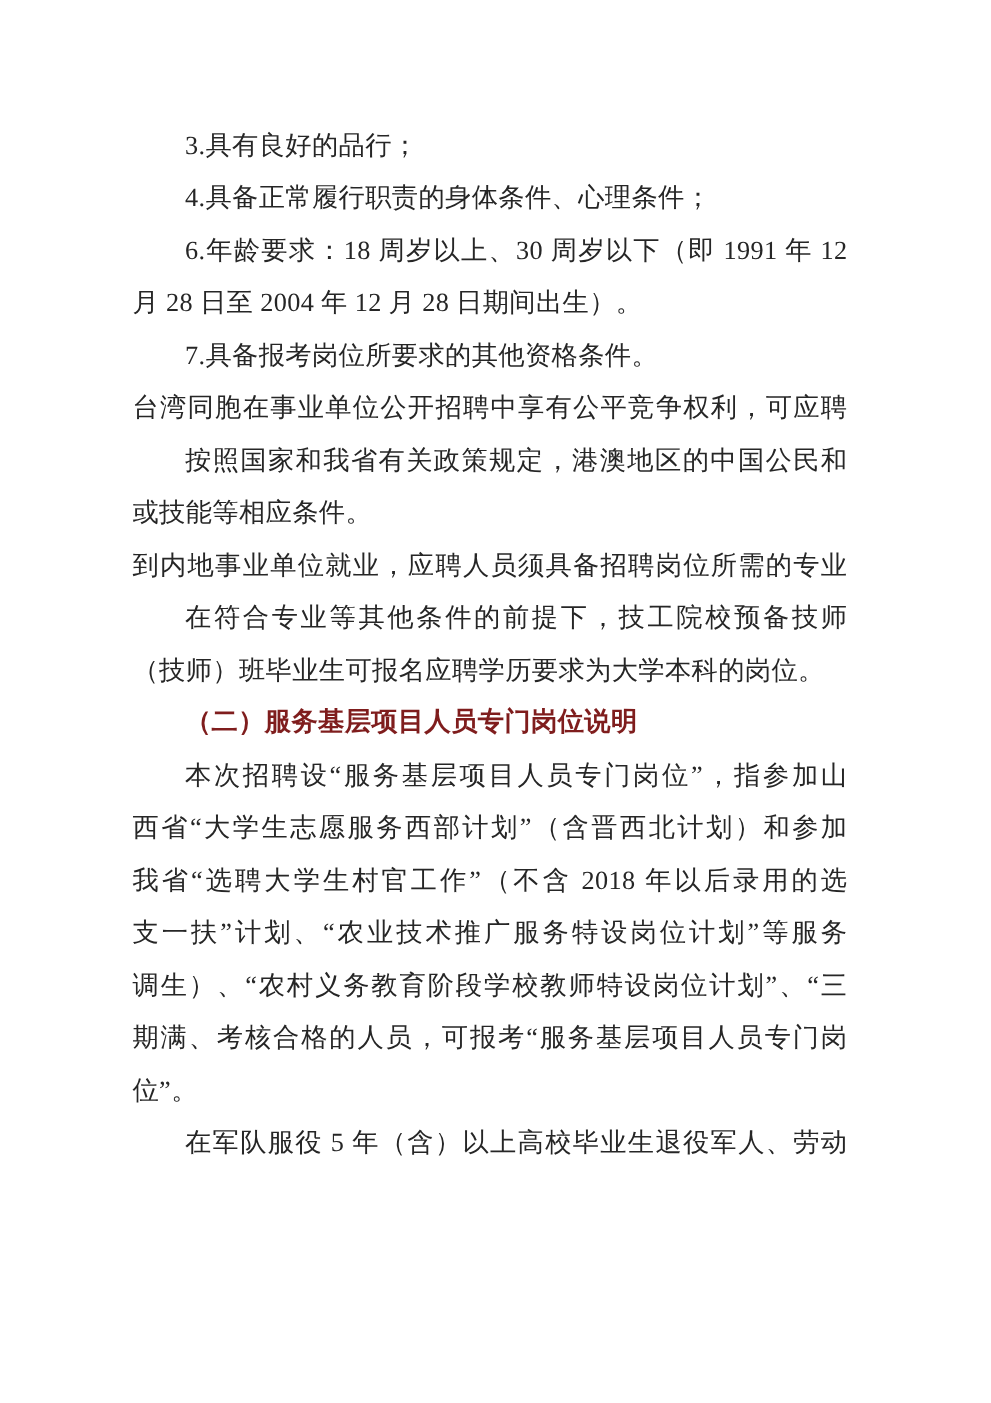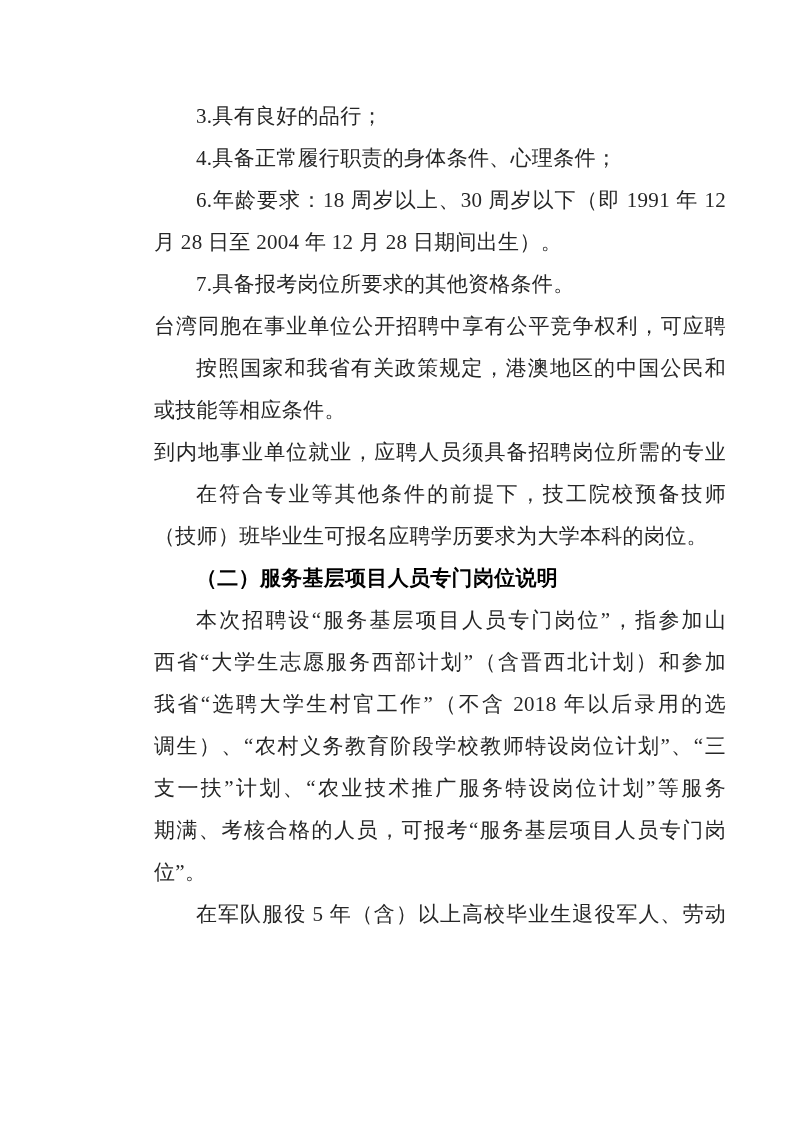--- a/index.html
+++ b/index.html
@@ -12,21 +12,20 @@
     width: 793px;
     height: 1122px;
     background: #ffffff;
     overflow: hidden;
   }
   .content {
     position: absolute;
     left: 106px;
     top: 95px;
     width: 572px;
-    margin-left: 48px;
   }
   .ln {
     font-family: "Liberation Serif", "DejaVu Serif", serif;
     font-size: 21px;
     line-height: 42px;
     height: 42px;
     color: #262626;
     text-align: left;
     letter-spacing: 0.3px;
   }
@@ -34,21 +33,21 @@
     text-indent: 2em;
   }
   .fill {
     text-align: justify;
     text-align-last: justify;
     font-family: Liberation Serif, serif;
   }
   .head {
     font-weight: 700;
     font-family: "Liberation Sans", "DejaVu Sans", sans-serif;
-    color: #000000;
+    color: #7f1d1d;
   }
 </style>
 </head>
 <body>
 
 <div class="page">
   <div class="content">
     <div class="ln ind">3.具有良好的品行；</div>
     <div class="ln ind">4.具备正常履行职责的身体条件、心理条件；</div>
     <div class="ln ind fill">6.年龄要求：18 周岁以上、30 周岁以下（即 1991 年 12</div>
@@ -57,19 +56,19 @@
     <div class="ln fill">台湾同胞在事业单位公开招聘中享有公平竞争权利，可应聘</div>
     <div class="ln ind fill">按照国家和我省有关政策规定，港澳地区的中国公民和</div>
     <div class="ln">或技能等相应条件。</div>
     <div class="ln fill">到内地事业单位就业，应聘人员须具备招聘岗位所需的专业</div>
     <div class="ln ind fill">在符合专业等其他条件的前提下，技工院校预备技师</div>
     <div class="ln">（技师）班毕业生可报名应聘学历要求为大学本科的岗位。</div>
     <div class="ln ind head">（二）服务基层项目人员专门岗位说明</div>
     <div class="ln ind fill">本次招聘设“服务基层项目人员专门岗位”，指参加山</div>
     <div class="ln fill">西省“大学生志愿服务西部计划”（含晋西北计划）和参加</div>
     <div class="ln fill">我省“选聘大学生村官工作”（不含 2018 年以后录用的选</div>
+    <div class="ln fill">支一扶”计划、“农业技术推广服务特设岗位计划”等服务</div>
     <div class="ln fill">调生）、“农村义务教育阶段学校教师特设岗位计划”、“三</div>
-    <div class="ln fill">支一扶”计划、“农业技术推广服务特设岗位计划”等服务</div>
     <div class="ln fill">期满、考核合格的人员，可报考“服务基层项目人员专门岗</div>
     <div class="ln">位”。</div>
     <div class="ln ind fill">在军队服役 5 年（含）以上高校毕业生退役军人、劳动</div>
   </div>
 </div>
 
 </body></html>

